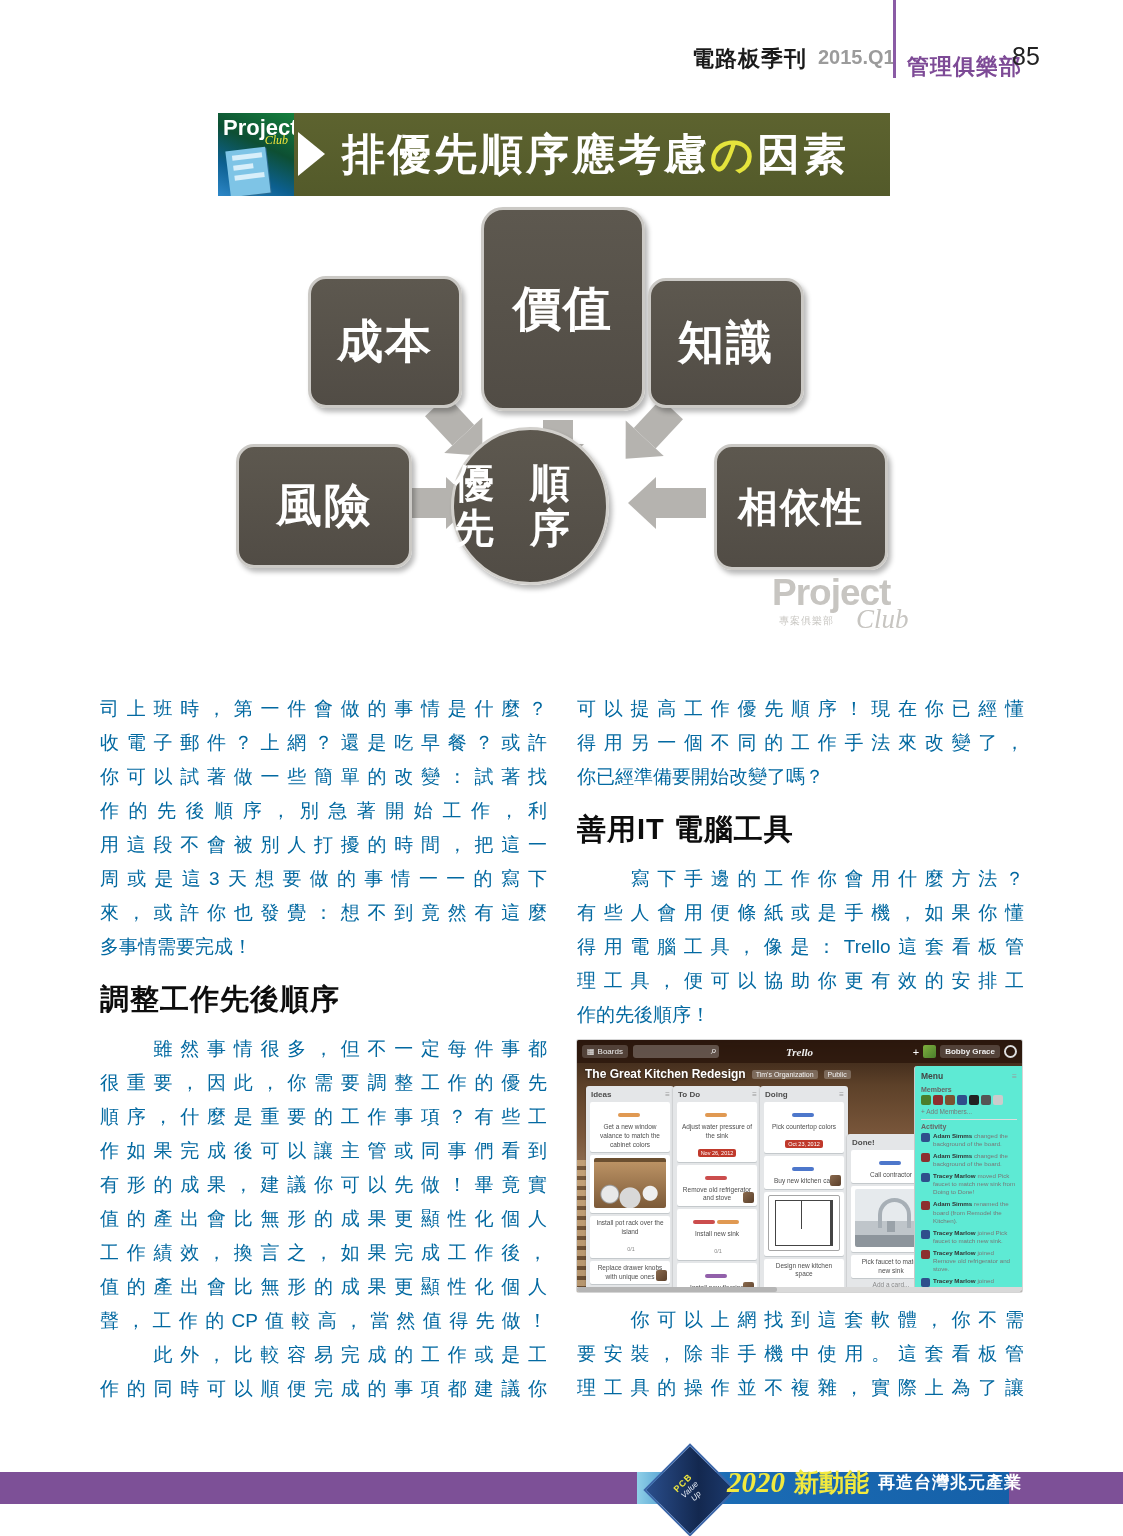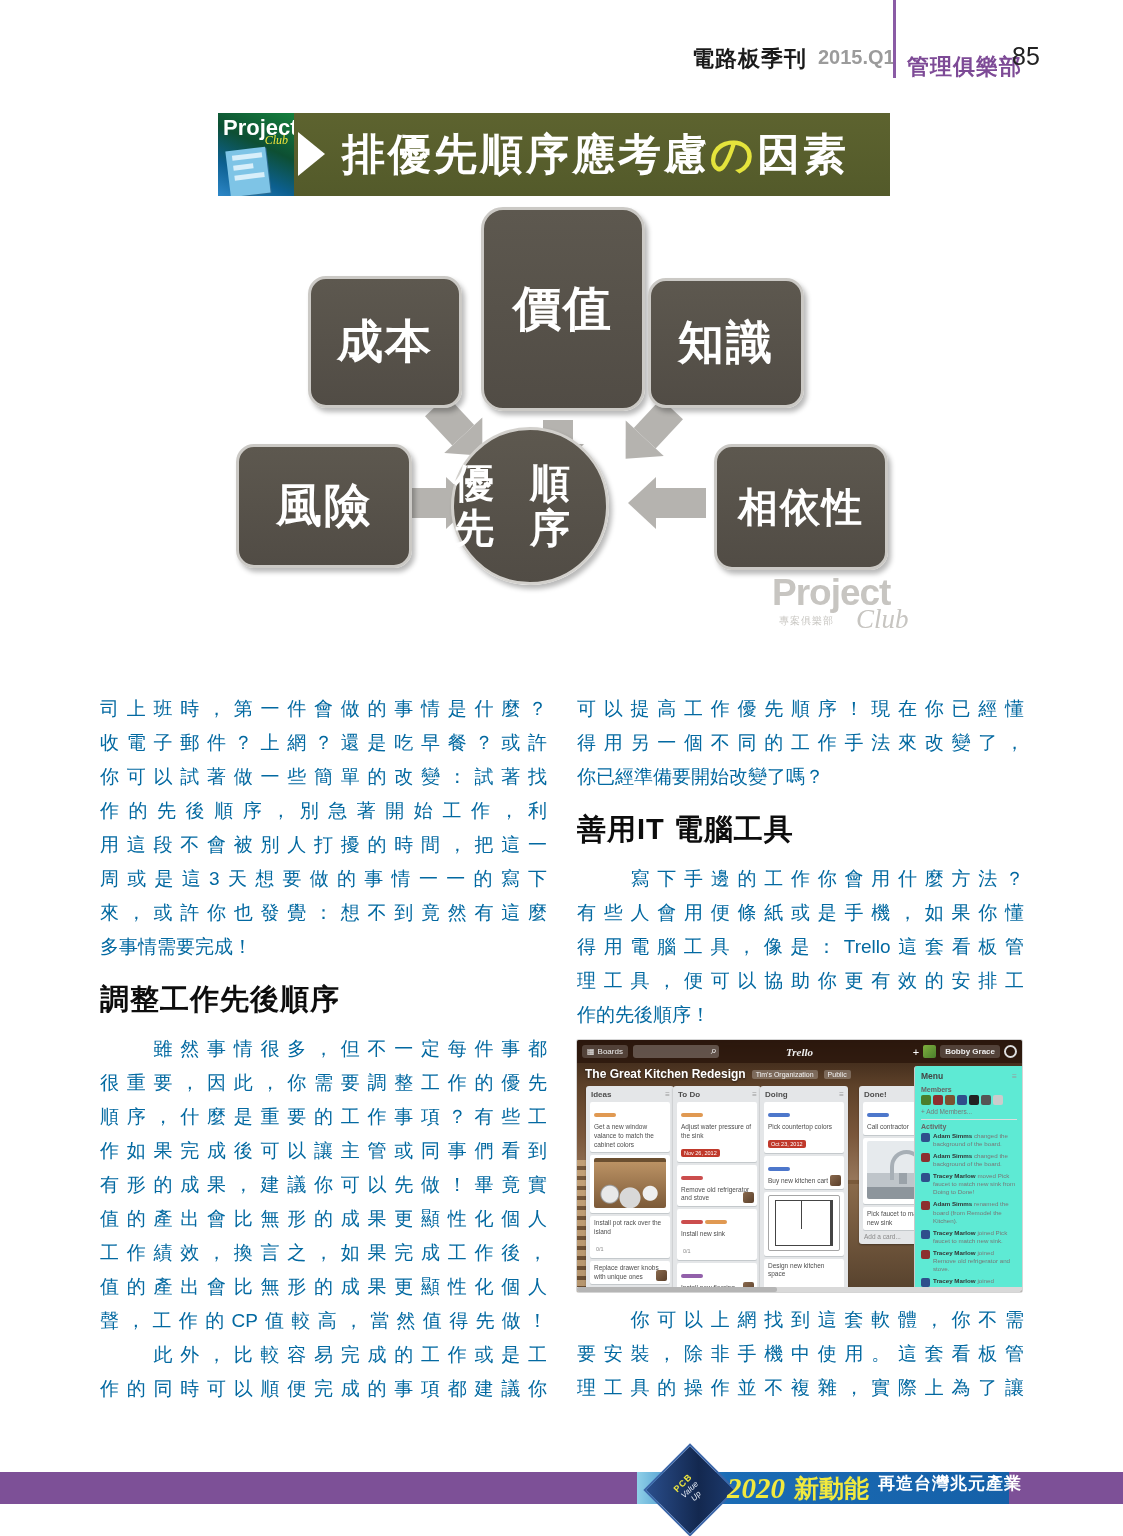--- a/index.html
+++ b/index.html
@@ -86,22 +86,22 @@
            font-family:"Liberation Serif","DejaVu Serif",serif;font-style:italic;pointer-events:none;}
   .tr-right{margin-left:auto;display:flex;align-items:center;gap:4px;z-index:2;}
   .tr-plus{font-size:11px;color:#fff;}
   .tr-avatar{width:13px;height:13px;border-radius:2px;background:linear-gradient(135deg,#7fae3d,#4a7f2c);}
   .tr-bell{width:9px;height:9px;border-radius:50%;border:2px solid #ddd;}
   .tr-boardbar{position:absolute;left:8px;top:27px;display:flex;align-items:center;gap:6px;color:#fff;}
   .tr-boardtitle{font-size:12px;font-weight:bold;text-shadow:0 1px 2px rgba(0,0,0,.6);}
   .tr-pill{font-size:7px;background:rgba(255,255,255,.25);border-radius:2px;padding:1px 4px;color:#f3f3f3;}
 
   .tr-list{position:absolute;top:46px;width:80px;background:#e4e6e8;border-radius:3px;padding:4px;
-           box-shadow:0 1px 2px rgba(0,0,0,.35);}
-  .tl-1{left:9px;} .tl-2{left:96px;} .tl-3{left:183px;} .tl-4{left:282px;}
+           box-shadow:0 1px 2px rgba(0,0,0,.35);text-align:center;}
+  .tl-1{left:9px;} .tl-2{left:96px;} .tl-3{left:183px;} .tl-4{left:270px;margin-top:48px;}
   .tr-listname{font-size:8px;font-weight:bold;color:#4d4d4d;margin:0 0 3px 1px;display:flex;justify-content:space-between;}
   .tr-listname:after{content:"≡";color:#999;font-size:8px;}
   .tr-card{position:relative;background:#fff;border-radius:2px;box-shadow:0 1px 0 #c4c9cc;padding:3px 4px;margin-bottom:3px;}
   .tr-card-title{font-size:6.5px;color:#4d4d4d;line-height:1.35;}
   .tr-label{display:inline-block;width:22px;height:4px;border-radius:2px;margin:0 2px 2px 0;}
   .l-orange{background:#e09952;} .l-red{background:#cb4d4d;} .l-blue{background:#4d77cb;}
   .l-purple{background:#9260aa;}
   .tr-badge{display:inline-block;background:#c0392b;color:#fff;font-size:5.5px;border-radius:2px;padding:1px 3px;margin-top:2px;}
   .tr-meta{display:inline-block;color:#8a8a8a;font-size:5.5px;margin-top:2px;margin-left:2px;}
   .tr-mini{position:absolute;right:3px;bottom:3px;width:11px;height:11px;border-radius:2px;
@@ -142,21 +142,21 @@
 
   
   .foot-bar{position:absolute;left:0;top:1472px;width:1123px;height:32px;background:#7d5097;}
   .foot-blue{position:absolute;left:637px;top:1472px;width:372px;height:32px;
              background:linear-gradient(90deg,#8fd0e8 0,#3f8fc8 40px,#1b6cb5 90px,#1560a8 100%);}
   .foot-diamond{position:absolute;left:657px;top:1457px;width:62px;height:62px;transform:rotate(-45deg);
                 background:linear-gradient(135deg,#2a4e8c 0%,#13284f 60%,#1c3a6e 100%);
                 border:2px solid #3c66a8;display:flex;flex-direction:column;align-items:center;justify-content:center;}
   .foot-diamond b{color:#f2e93e;font-size:9px;line-height:1.1;letter-spacing:1px;}
   .foot-diamond span{color:#e8eef8;font-size:8px;line-height:1.1;font-style:italic;}
-  .foot-slogan{position:absolute;left:727px;top:1472px;height:20px;display:flex;gap:9px;}
+  .foot-slogan{position:absolute;left:727px;top:1472px;height:20px;display:flex;align-items:center;gap:9px;}
   .fs-year{font-family:"Liberation Serif","DejaVu Serif",serif;font-style:italic;font-weight:bold;
            font-size:29px;color:#f2e93e;}
   .fs-bold{font-family:"Liberation Serif","DejaVu Serif",serif;font-weight:bold;font-size:25px;color:#f2e93e;}
   .fs-rest{font-size:17px;font-weight:bold;color:#fff;letter-spacing:1px;}
 </style>
 </head>
 <body>
 
 <div class="page">
 

